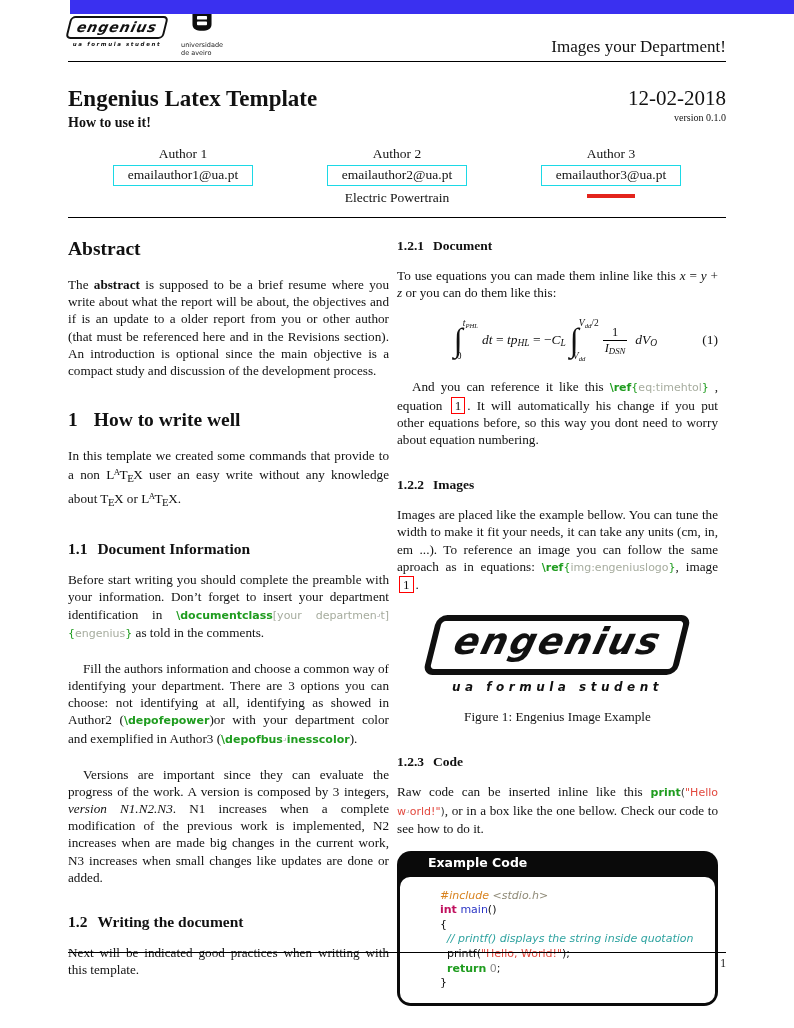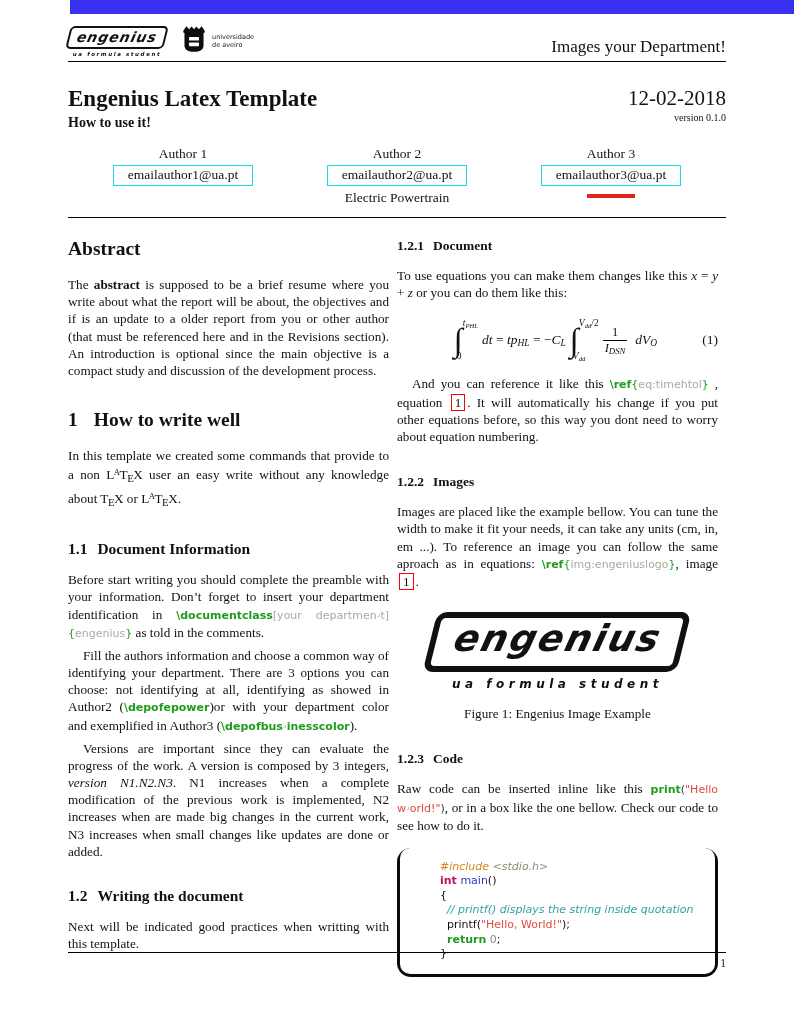--- a/index.html
+++ b/index.html
@@ -10,21 +10,21 @@
     font-family:"Liberation Serif", serif;
   }
   
   .topbar { position:absolute; left:70px; right:0; top:0; height:14px; background:#3a30f0; }
   .hdr { margin:21px 68px 0; display:flex; justify-content:space-between; align-items:flex-end; height:37px; }
   .hdr-left { display:flex; align-items:center; gap:15px; }
   .brand { text-align:center; }
   .brand-box { border:2.5px solid #111; border-radius:5px; display:inline-block; transform:skewX(-14deg); padding:0 7px 1px; }
   .brand-text { display:inline-block; font-family:"DejaVu Sans",sans-serif; font-weight:bold; font-style:italic; font-size:14px; letter-spacing:1px; line-height:1.15; }
   .brand-sub { font-family:"DejaVu Sans",sans-serif; font-weight:bold; font-style:italic; font-size:5.5px; letter-spacing:1.6px; margin-top:2px; white-space:nowrap; }
-  .ua-logo { display:flex; align-items:center; gap:5px; }
+  .ua-logo { display:flex; align-items:center; gap:5px;flex-direction:column; }
   .ua-text { font-family:"DejaVu Sans",sans-serif; font-size:6.5px; line-height:1.2; color:#222; }
   .hdr-right { font-size:17px; padding-bottom:1px; }
   .rule-top { margin:3px 68px 0; border-top:1.6px solid #000; }
   .rule-mid { margin:11px 68px 0; border-top:1.2px solid #000; }
   
   .titleblock { margin:24px 68px 0; display:flex; justify-content:space-between; }
   .doc-title { font-size:23px; font-weight:bold; }
   .doc-subtitle { font-size:14px; font-weight:bold; margin-top:3px; }
   .doc-date { font-size:21px; text-align:right; }
   .doc-version { font-size:10px; text-align:right; margin-top:1px; }
@@ -45,21 +45,21 @@
   .subsubsec { font-size:13.5px; font-weight:bold; }
   .subsubsec .hnum { margin-right:9px; }
   .sec-abstract { margin-top:20px; }
   .sec-1 { margin-top:30px; }
   .sub-11 { margin-top:29px; }
   .sub-12 { margin-top:27px; }
   .sss-121 { margin-top:20px; }
   .sss-122 { margin-top:29px; }
   .sss-123 { margin-top:29px; }
   .body-text { font-size:13.2px; line-height:17.2px; text-align:justify; margin-top:13px; }
-  .body-text.noskip { margin-top:4px; }
+  .body-text.noskip { margin-top:17px; }
   .indent { text-indent:15px; }
   .mt-lg { margin-top:16px; }
   
   .b { font-weight:bold; }
   .i { font-style:italic; }
   .mi { font-style:italic; }
   .msub { font-style:italic; font-size:70%; vertical-align:-22%; }
   .lxA { font-size:66%; vertical-align:4px; letter-spacing:0; margin:0 -0.5px; }
   .lxE { font-size:82%; vertical-align:-3px; margin:0 -0.5px; }
   .kw  { font-family:"DejaVu Sans",sans-serif; font-weight:bold; color:#1f9c1f; font-size:11px; }
@@ -179,21 +179,21 @@
       <p class="body-text"><span>Before start writing you should complete the preamble with your information. Don’t forget to insert your department identification in </span><span class="kw">\documentclass</span><span class="cd">[your departmen</span><span class="wrap">⌟</span><span class="cd">t]</span><span class="kwg">{</span><span class="cd">engenius</span><span class="kwg">}</span><span> as told in the comments.</span></p>
       <p class="body-text noskip indent"><span>Fill the authors information and choose a common way of identifying your department. There are 3 options you can choose: not identifying at all, identifying as showed in Author2 (</span><span class="kw">\depofepower</span><span>)or with your department color and exemplified in Author3 (</span><span class="kw">\depofbus</span><span class="wrap">⌟</span><span class="kw">inesscolor</span><span>).</span></p>
       <p class="body-text noskip indent"><span>Versions are important since they can evaluate the progress of the work. A version is composed by 3 integers, </span><span class="i">version N1.N2.N3</span><span>. N1 increases when a complete modification of the previous work is implemented, N2 increases when are made big changes in the current work, N3 increases when small changes like updates are done or added.</span></p>
 
       <h4 class="subsec sub-12"><span class="hnum">1.2</span><span>Writing the document</span></h4>
       <p class="body-text"><span>Next will be indicated good practices when writting with this template.</span></p>
     </div>
 
     <div class="col">
       <h5 class="subsubsec sss-121"><span class="hnum">1.2.1</span><span>Document</span></h5>
-      <p class="body-text"><span>To use equations you can make them changes like this </span><span class="mi">x</span><span> = </span><span class="mi">y</span><span> + </span><span class="mi">z</span><span> or you can do them like this:</span></p>
+      <p class="body-text"><span>To use equations you can made them inline like this </span><span class="mi">x</span><span> = </span><span class="mi">y</span><span> + </span><span class="mi">z</span><span> or you can do them like this:</span></p>
 
       <div class="equation">
         <span class="intgrp">
           <span class="int">∫</span>
           <span class="lims">
             <span class="lsup"><span class="mi">t</span><span class="msub">PHL</span></span>
             <span class="lsub">0</span>
           </span>
         </span>
         <span class="eq-seg"><span class="mi">dt</span><span> = </span><span class="mi">tp</span><span class="msub">HL</span><span> = −</span><span class="mi">C</span><span class="msub">L</span></span>
@@ -222,20 +222,21 @@
           <span class="eng-box-lg"><span class="eng-text-lg">engenius</span></span>
           <div class="eng-sub-lg">ua formula student</div>
         </div>
         <div class="fig-caption">Figure 1: Engenius Image Example</div>
       </div>
 
       <h5 class="subsubsec sss-123"><span class="hnum">1.2.3</span><span>Code</span></h5>
       <p class="body-text"><span>Raw code can be inserted inline like this </span><span class="kw">print</span><span class="cdd">(</span><span class="strc">"Hello w</span><span class="wrap">⌟</span><span class="strc">orld!"</span><span class="cdd">)</span><span>, or in a box like the one bellow. Check our code to see how to do it.</span></p>
 
       <div class="codebox">
+        <div class="codebox-title">Example Code</div>
         <div class="codebox-body">
             <div class="code-line"><span class="cpp-pre">#include </span><span class="cpp-hdr">&lt;stdio.h&gt;</span></div>
             <div class="code-line"><span class="cpp-type">int</span><span> </span><span class="cpp-func">main</span><span>()</span></div>
             <div class="code-line"><span>{</span></div>
             <div class="code-line"><span>  </span><span class="cpp-com">// printf() displays the string inside quotation</span></div>
             <div class="code-line"><span>  printf(</span><span class="cpp-str">"Hello, World!"</span><span>);</span></div>
             <div class="code-line"><span>  </span><span class="cpp-kw">return</span><span> </span><span class="cpp-num">0</span><span>;</span></div>
             <div class="code-line"><span>}</span></div>
           </div>
       </div>

